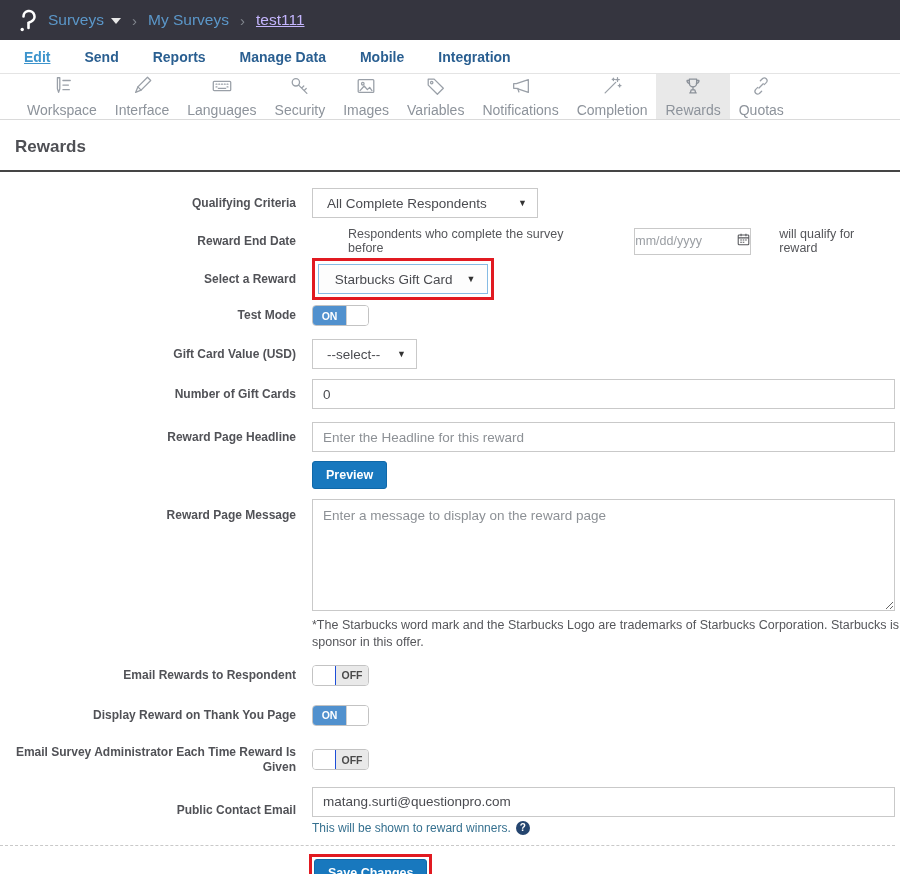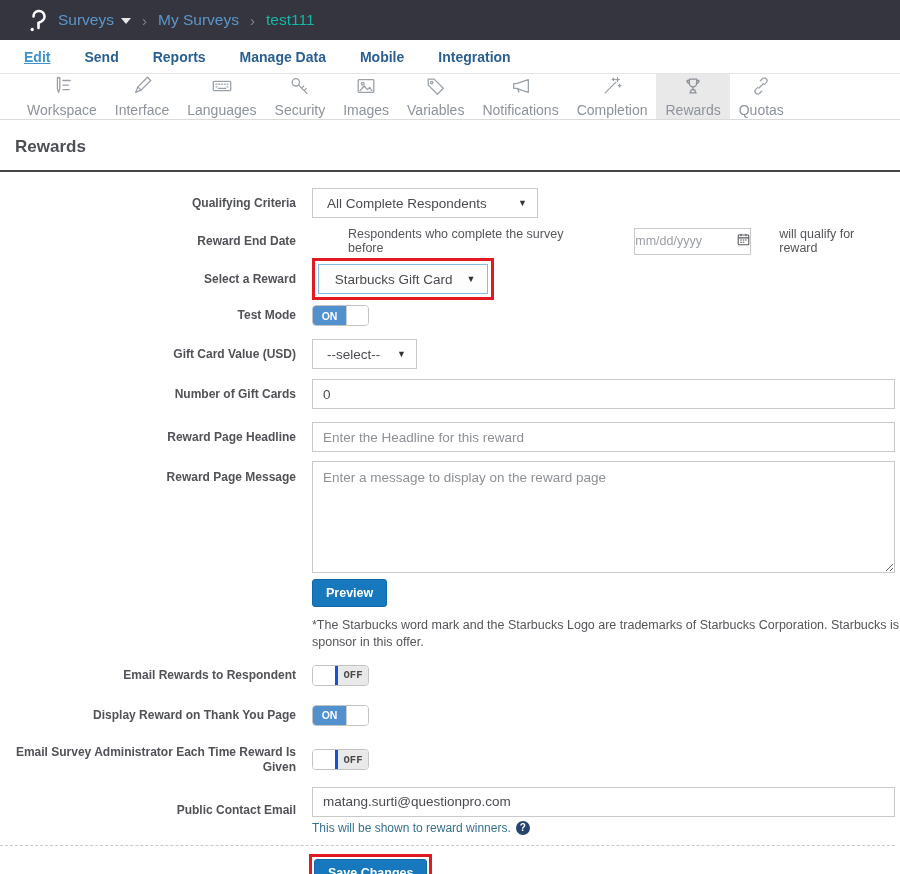--- a/index.html
+++ b/index.html
@@ -1,24 +1,24 @@
 <!DOCTYPE html>
 <html><head>
 <meta charset="utf-8">
 <style>
   * { box-sizing: border-box; margin: 0; padding: 0; }
   html,body { width:900px; background:#fff; font-family:"Liberation Sans", sans-serif; }
   body { height:874px; overflow:hidden; }
 
   
-  .topbar { height:40px; background:#35353f; display:flex; align-items:center; padding:0 28px; gap:11px; }
+  .topbar { height:40px; background:#35353f; display:flex; align-items:center; padding:0 18px; gap:11px; }
   .brand { display:flex; align-items:center; cursor:pointer; }
   .crumb-link { color:#5b97c9; font-size:15.5px; cursor:pointer; display:flex; align-items:center; gap:7px; }
   .crumb-sep { color:#80858d; font-size:15px; }
-  .crumb-current { color:#14b8a6; font-size:15.5px; }
+  .crumb-current { color:#c4b5fd; font-size:15.5px;text-decoration:underline; }
   .caret-down { width:0; height:0; border-left:5px solid transparent; border-right:5px solid transparent; border-top:6px solid #e8e8e8; margin-top:2px; }
 
   
   .tabbar { height:34px; display:flex; align-items:center; border-bottom:1px solid #e4e4e4; padding-left:24px; }
   .tab { font-size:14px; font-weight:bold; color:#2a5f91; margin-right:34px; cursor:pointer; }
   .tab.active { color:#3d94cc; text-decoration:underline; }
 
   
   .toolbar { height:46px; display:flex; align-items:stretch; border-bottom:1px solid #dadada; padding-left:18px; }
   .tool { display:flex; flex-direction:column; align-items:center; justify-content:center; padding:2px 9px; cursor:pointer; }
@@ -59,21 +59,21 @@
   .datebox svg { width:13px; height:13px; stroke:#55565a; fill:none; stroke-width:1.3; }
   .inline-note { font-size:12.5px; color:#55565a; }
 
   .toggle { display:inline-flex; border:1px solid #c3c3c3; border-radius:4px; height:21px;
             overflow:hidden; background:#fff; cursor:pointer; }
   .tg-txt { width:33px; display:flex; align-items:center; justify-content:center;
             font-size:10.5px; font-weight:bold; }
   .tg-knob { width:22px; background:#fff; }
   .toggle.on .tg-txt { background:#5191ce; color:#fff; }
   .toggle.on .tg-knob { border-left:1px solid #cfcfcf; }
-  .toggle.off .tg-txt { background:#e9e9e9; color:#4a4a4a; border-left:3px solid #1d4ed8;font-family:Liberation Mono, monospace; }
+  .toggle.off .tg-txt { background:#e9e9e9; color:#4a4a4a; border-left:1px solid #1d4ed8; }
 
   .btn { display:inline-block; background:#1878be; color:#fff; font-size:12.5px; font-weight:bold;
          border:1px solid #1068a8; border-radius:3px; padding:6px 13px; cursor:pointer;
          font-family:"Liberation Sans", sans-serif; }
 
   .disclaimer { font-size:12.5px; color:#55565a; line-height:1.35; white-space:nowrap; }
   .helper { font-size:12px; color:#35708f; margin-top:4px; display:flex; align-items:center; gap:5px; }
   .help-icon { width:14px; height:14px; border-radius:50%; background:#25456f; color:#fff;
                font-size:10px; font-weight:bold; display:inline-flex; align-items:center;
                justify-content:center; cursor:pointer; }
@@ -272,31 +272,31 @@
     </div>
   </div>
 
   <div class="row r-head">
     <div class="row-label">Reward Page Headline</div>
     <div class="row-ctrl">
       <input type="text" placeholder="Enter the Headline for this reward" style="">
     </div>
   </div>
 
+  <div class="row r-preview">
+    <div class="row-label"></div>
+    <div class="row-ctrl">
+      <button class="btn">Preview</button>
+    </div>
+  </div>
+
   <div class="row r-msg">
     <div class="row-label">Reward Page Message</div>
     <div class="row-ctrl">
       <textarea placeholder="Enter a message to display on the reward page" style=""></textarea>
-    </div>
-  </div>
-
-  <div class="row r-preview">
-    <div class="row-label"></div>
-    <div class="row-ctrl">
-      <button class="btn">Preview</button>
     </div>
   </div>
 
   <div class="row r-disc">
     <div class="row-label"></div>
     <div class="row-ctrl" style="display:block;">
       <div class="disclaimer">*The Starbucks word mark and the Starbucks Logo are trademarks of Starbucks Corporation. Starbucks is not a</div>
       <div class="disclaimer">sponsor in this offer.</div>
     </div>
   </div>

